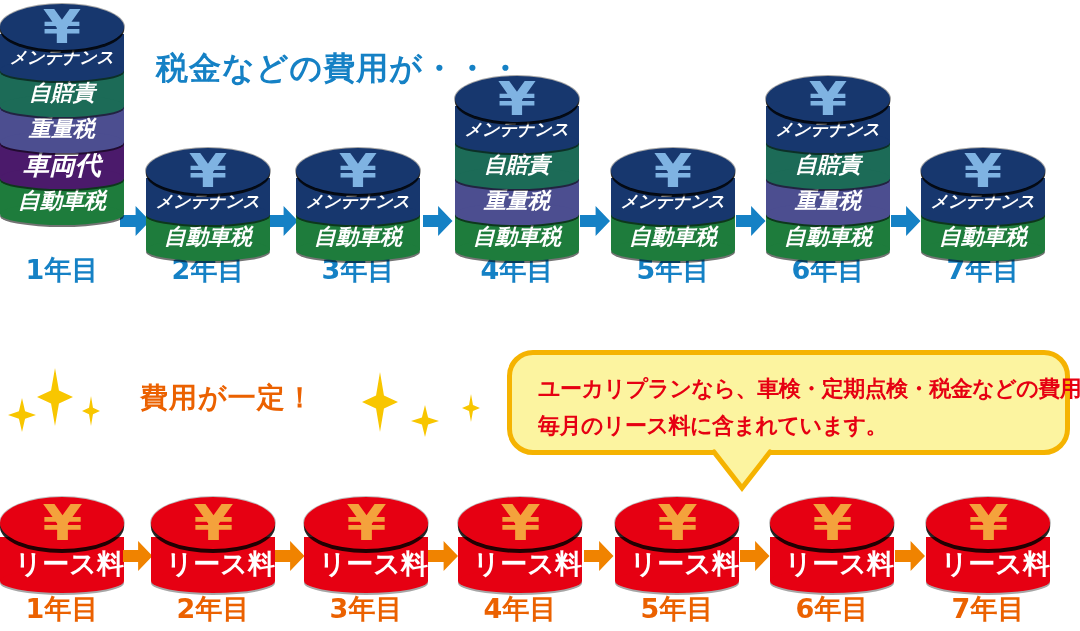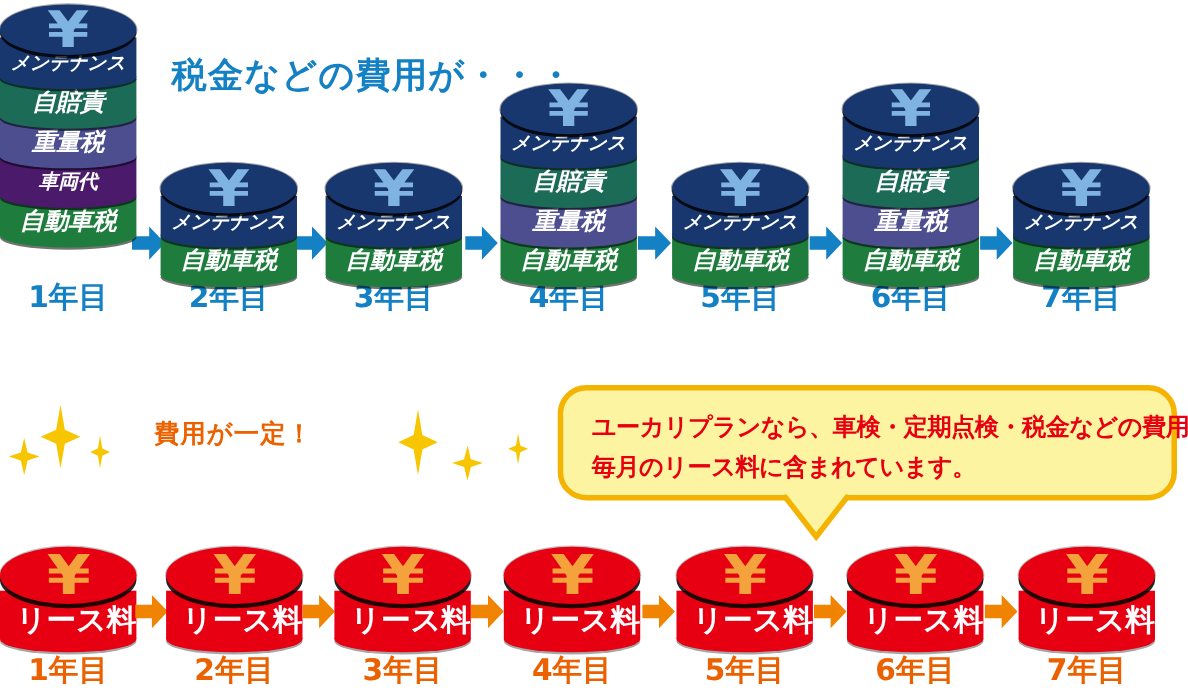--- a/index.html
+++ b/index.html
@@ -2,21 +2,21 @@
 <html><head>
 <meta charset="utf-8">
 <style>
   html,body{margin:0;padding:0;background:#fff;}
   .stage{
     position:relative;width:1080px;height:631px;background:#fff;overflow:hidden;
     font-family:"DejaVu Sans","Liberation Sans",sans-serif;
   }
   .section-title{position:absolute;font-weight:bold;white-space:nowrap;letter-spacing:1px;}
   #top-title{left:156px;top:47px;font-size:32px;}
-  #bottom-title{left:140px;top:379px;font-size:23px;}
+  #bottom-title{left:140px;top:379px;font-size:28px;}
 
   
   .stack-col{position:absolute;width:124px;}
   .coin-cap{
     position:relative;height:46px;border-radius:50%;margin-bottom:-16px;z-index:50;
     display:flex;align-items:center;justify-content:center;
     box-shadow:0 3px 0 rgba(0,0,0,.8),0 0 0 1px rgba(0,0,0,.35);
   }
   .coin-cap .yen{font-weight:bold;font-size:46px;line-height:1;transform:scaleX(1.2);}
   .band{position:relative;display:flex;align-items:center;justify-content:center;height:36px;font-style:italic;}
@@ -72,21 +72,21 @@
         <div class="band" style="background: rgb(23, 55, 110); z-index: 40; height: 36px;">
           <span class="band-label" style="font-size: 17px;">メンテナンス</span>
         </div>
         <div class="band" style="background: rgb(28, 107, 87); z-index: 39; height: 36px;">
           <span class="band-label" style="font-size: 22px;">自賠責</span>
         </div>
         <div class="band" style="background: rgb(76, 78, 144); z-index: 38; height: 36px;">
           <span class="band-label" style="font-size: 22px;">重量税</span>
         </div>
         <div class="band" style="background: rgb(75, 26, 107); z-index: 36; height: 36px;">
-          <span class="band-label" style="font-size: 18px;">車両代</span>
+          <span class="band-label" style="font-size: 26px;">車両代</span>
         </div>
         <div class="band" style="background: rgb(30, 124, 60); z-index: 35; height: 36px;">
           <span class="band-label" style="font-size: 22px;">自動車税</span>
         </div>
       </div>
       <div class="year-label" style="left: -8px; top: 252px; color: rgb(21, 129, 197);">1年目</div>
       <div class="arrow" style="left: 120px; top: 203px; background: rgb(21, 129, 197);"></div>
       <div class="stack-col" style="left: 146px; top: 148px;">
         <div class="coin-cap" style="background: rgb(23, 55, 110);">
           <span class="yen" style="color: rgb(127, 179, 226);">¥</span>

